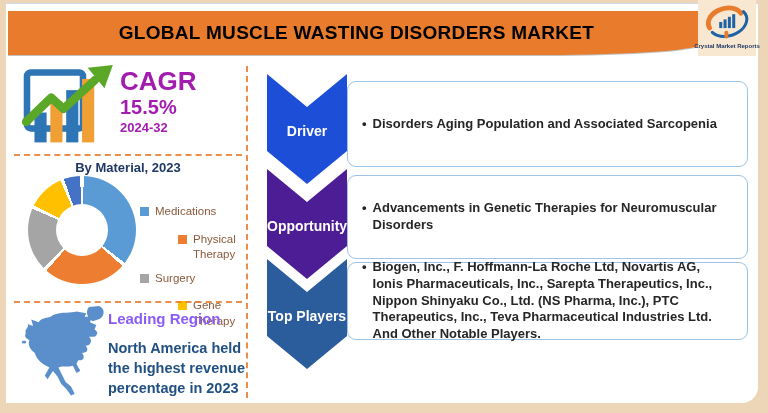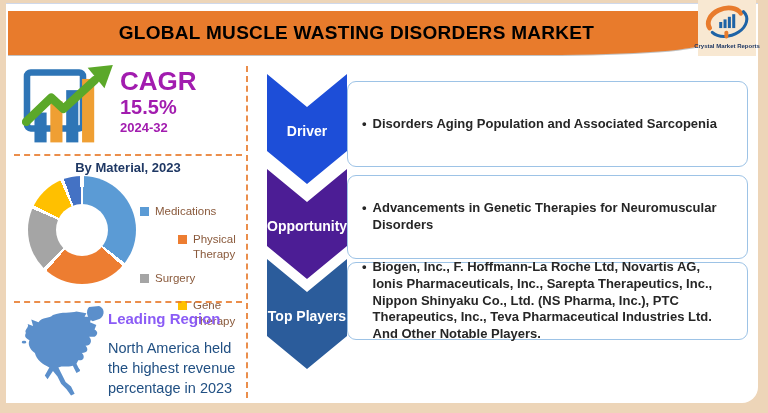--- a/index.html
+++ b/index.html
@@ -36,21 +36,21 @@
                 background:#fff; border-radius:50%; }
   .legend { position:absolute; left:134px; top:177px; width:106px; display:flex;
             flex-direction:column; gap:8px;margin-top:23px; }
   .legend-item { display:flex; align-items:flex-start; color:#8A5A3C; font-size:11.5px; line-height:1.35; }
   .legend-marker { width:9px; height:9px; flex:0 0 9px; margin:3px 6px 0 0; }
   .legend-item.gap { margin-top:4px;padding-left:38px; }
 
   .map-svg { position:absolute; left:10px; top:302px; width:92px; height:94px; }
   .region-block { position:absolute; left:102px; top:306px; width:142px; }
   .region-heading { color:#8b5cf6; font-weight:bold; font-size:15px; margin-bottom:11px; }
-  .region-text { color:#215083; font-size:14.5px; line-height:1.38; font-weight:400; }
+  .region-text { color:#215083; font-size:14.5px; line-height:1.38; font-weight:700; }
 
   
   .vdash { position:absolute; left:240px; top:62px; height:332px; border-left:2px dashed #E87B2C; opacity:.85; }
   .chevron { position:absolute; left:261px; width:80px; height:110px;
              clip-path:polygon(0 0, 50% 30%, 100% 0, 100% 70%, 50% 100%, 0 70%); }
   .chevron-label { position:absolute; top:52%; left:0; width:100%; transform:translateY(-50%);
                    text-align:center; color:#fff; font-weight:bold; font-size:14px; }
   .chev1 { top:70px; } .chev2 { top:165px; } .chev3 { top:255px;padding-left:24px; }
   .info-box { position:absolute; left:341px; width:401px; background:#fff;
               border:1.5px solid #9DC3E6; border-radius:9px; display:flex; align-items:center;

